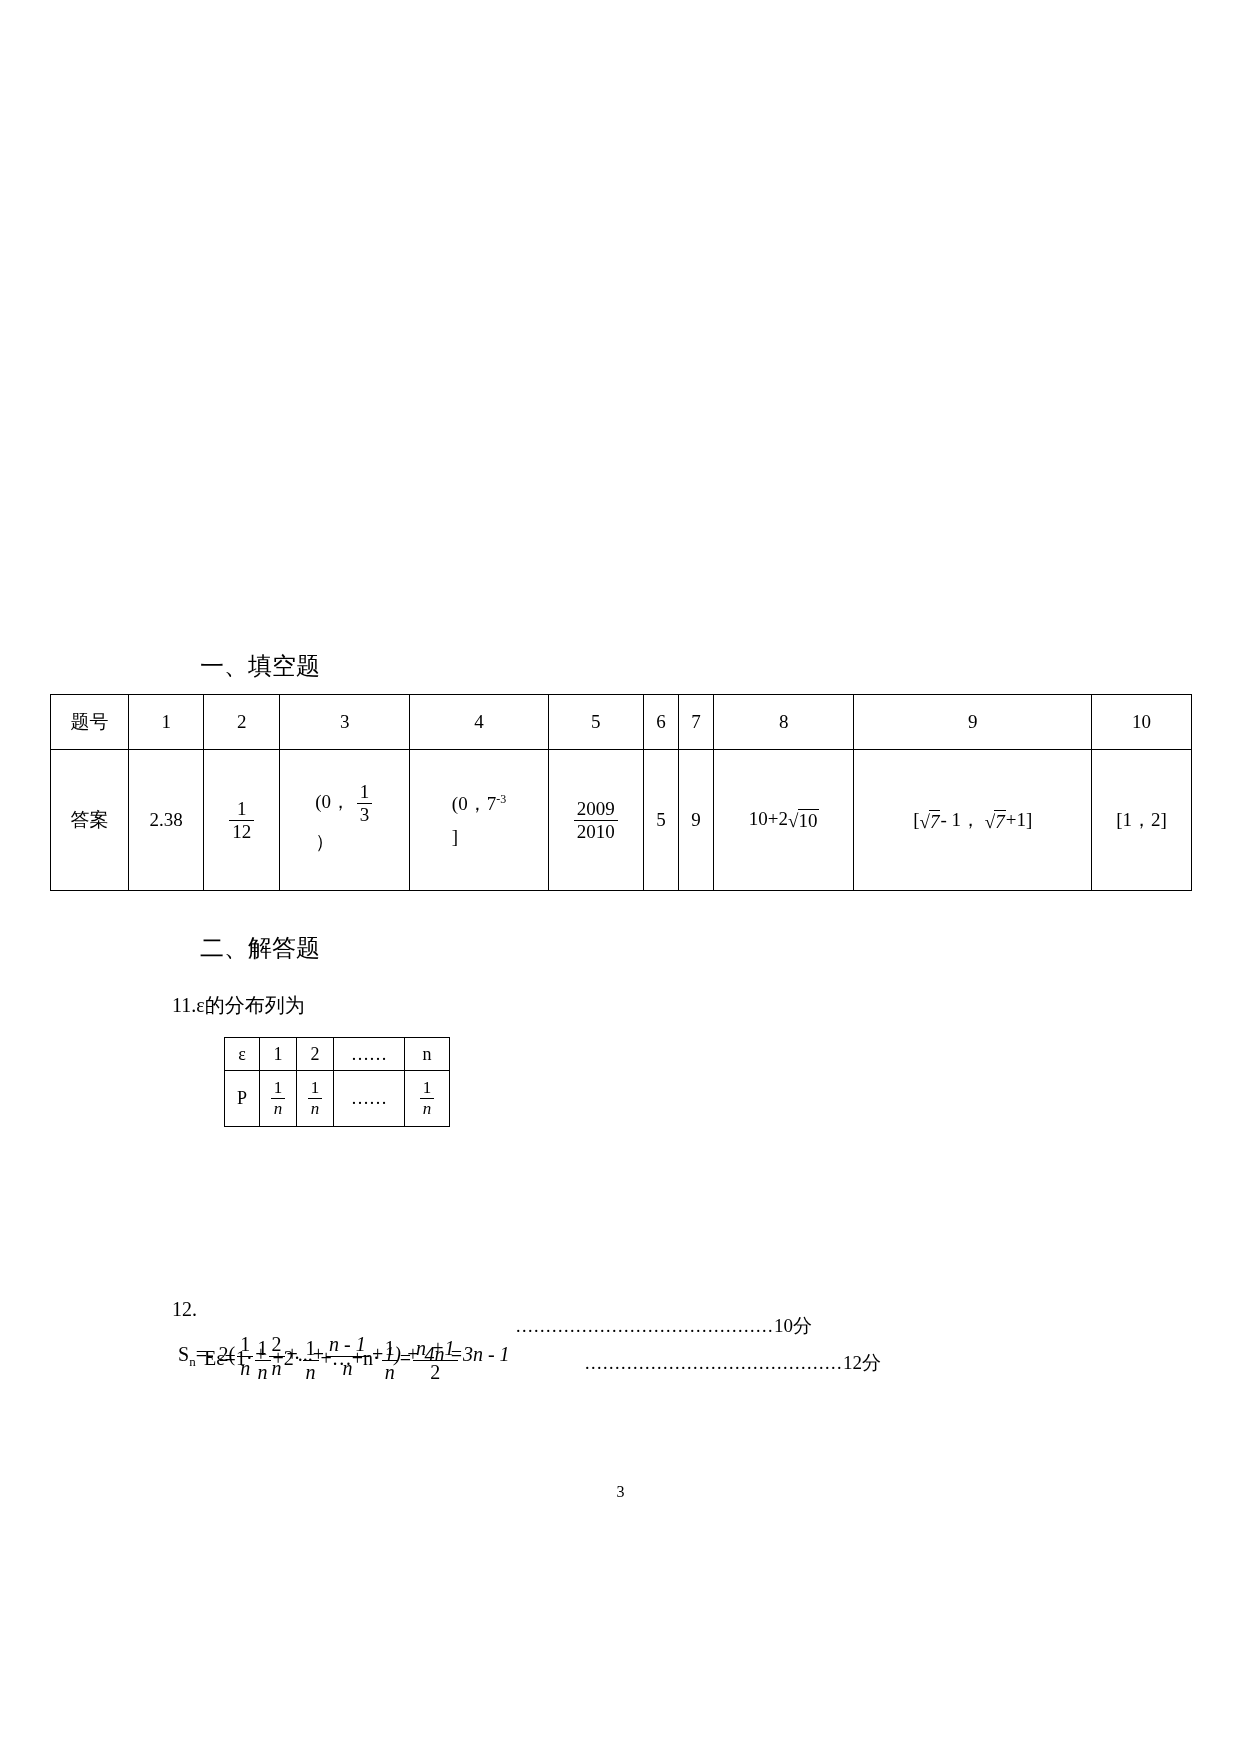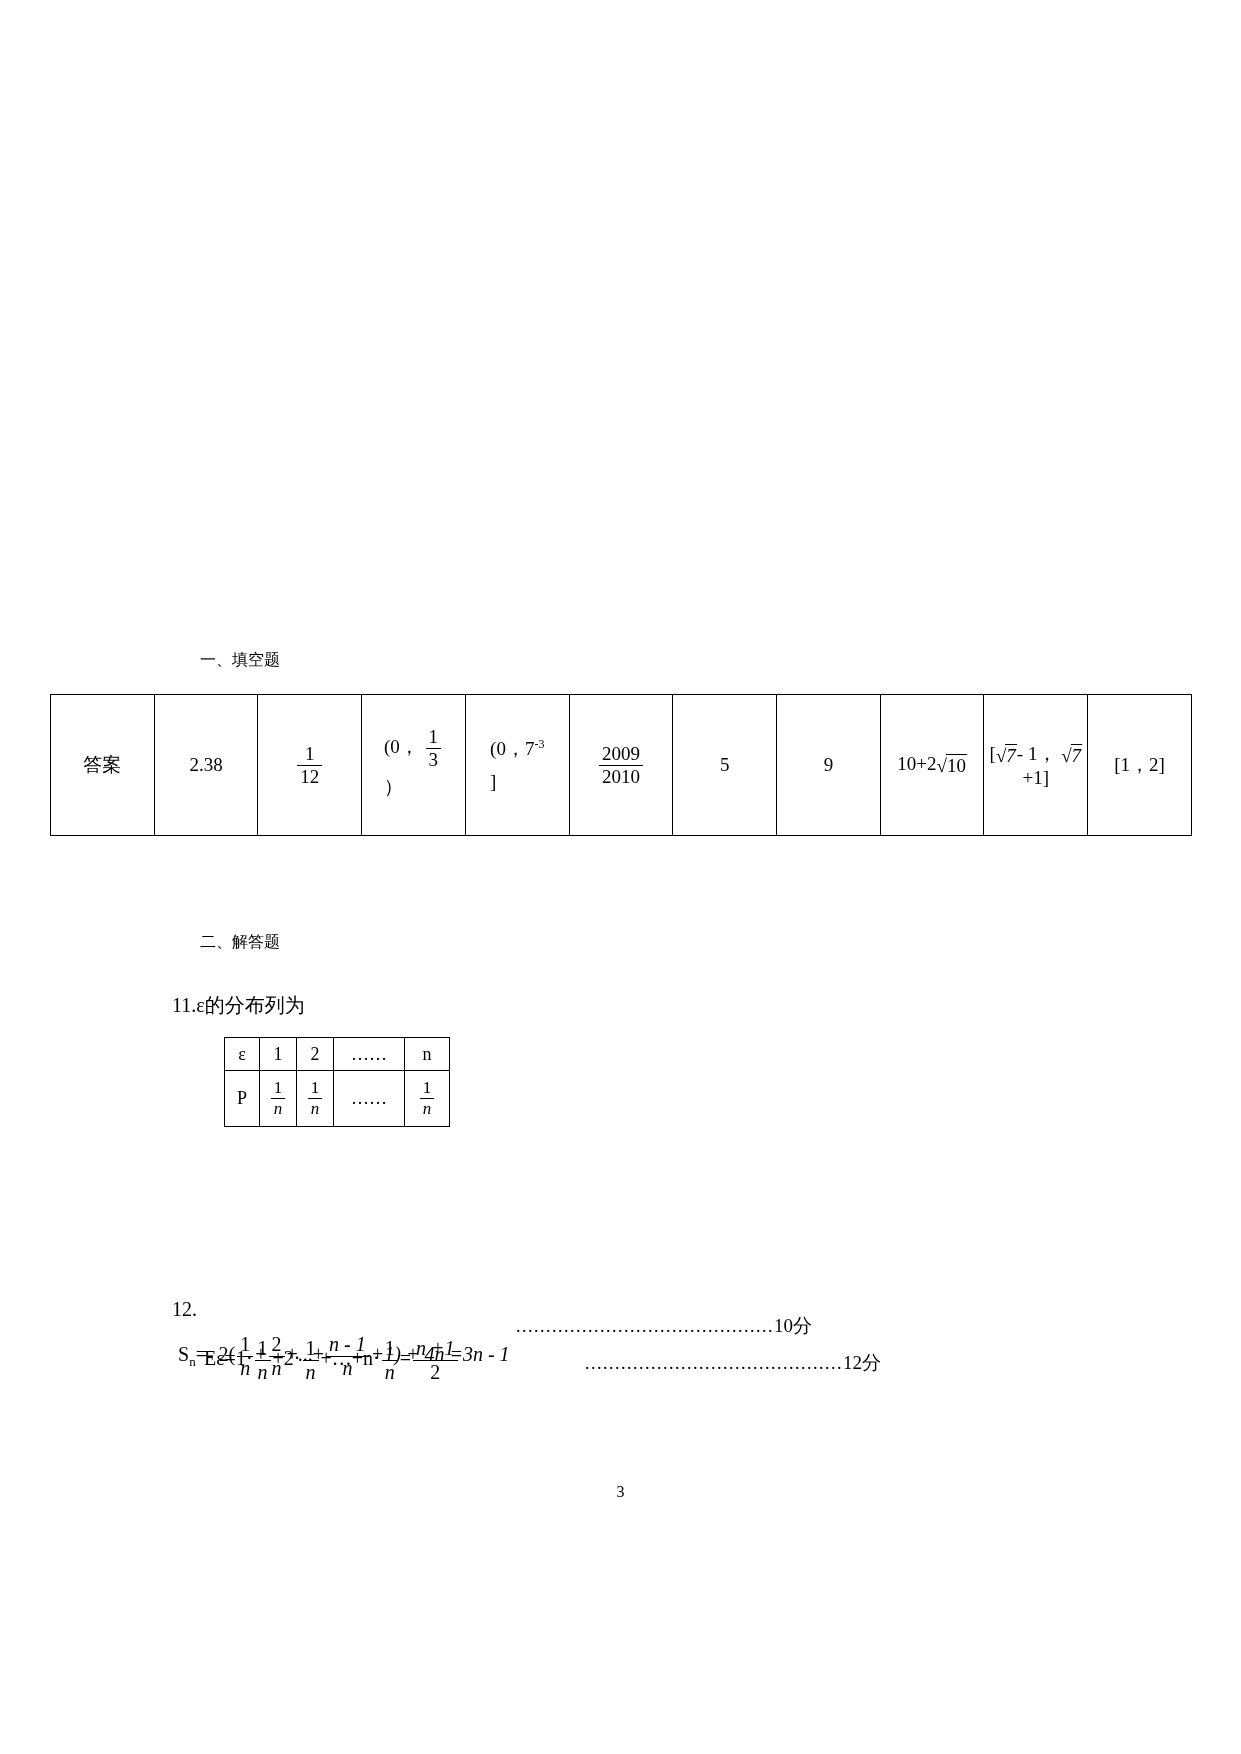--- a/index.html
+++ b/index.html
@@ -42,21 +42,21 @@
     position: absolute;
     left: 0;
     right: 0;
     top: 560px;
     padding-left: 10px;
   }
 
   
   .section-heading {
     position: absolute;
-    font-size: 16px;
+    font-size: 24px;
     font-family: "Liberation Serif", "DejaVu Serif", serif;
   }
   #sec-fill { left: 200px; top: 650px; }
   #sec-solve { left: 200px; top: 932px; }
 
   .prob-label {
     position: absolute;
     font-size: 20px;
   }
   #prob11-label { left: 172px; top: 992px; }
@@ -204,20 +204,33 @@
 <body>
 
 <div class="page">
 
 
   <div class="section-heading" id="sec-fill">一、填空题</div>
 
   <div class="answers-table-wrap">
     <table class="answers">
       <tbody>
+          <tr class="head-row">
+        <td class="c-label label-cell">题号</td>
+        <td class="c1">1</td>
+        <td class="c2">2</td>
+        <td class="c3">3</td>
+        <td class="c4">4</td>
+        <td class="c5">5</td>
+        <td class="c6">6</td>
+        <td class="c7">7</td>
+        <td class="c8">8</td>
+        <td class="c9">9</td>
+        <td class="c10">10</td>
+      </tr>
       <tr class="body-row">
         <td class="label-cell">答案</td>
 
         <td>
           <span>2.38</span>
         </td>
 
         <td>
           <span class="frac">
             <span class="num">1</span>

